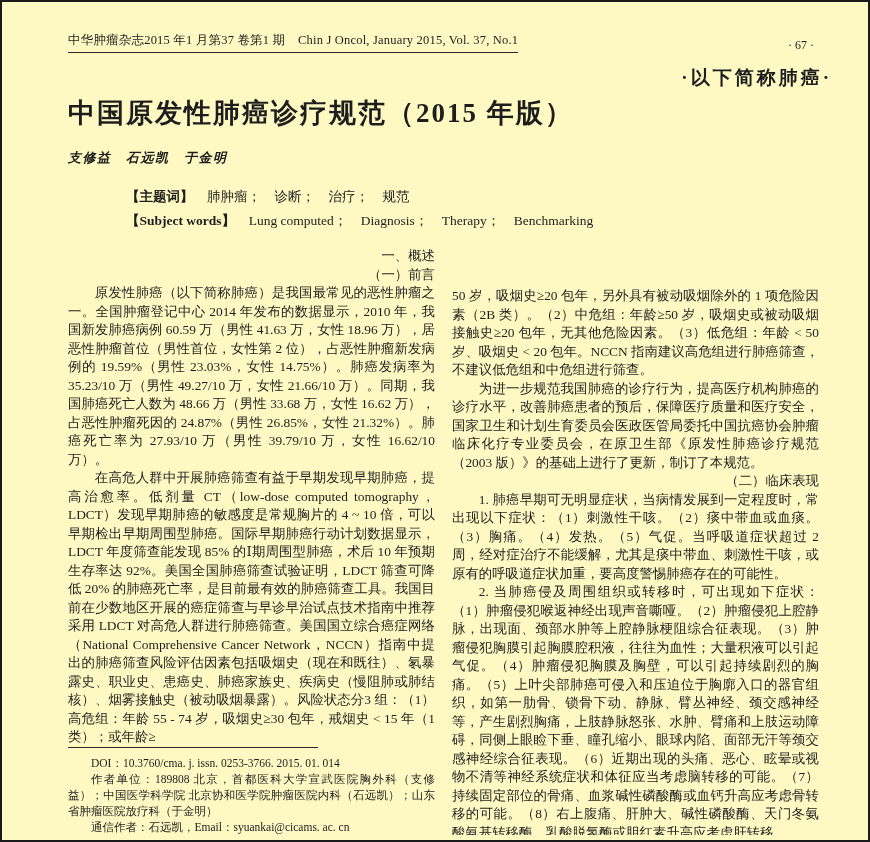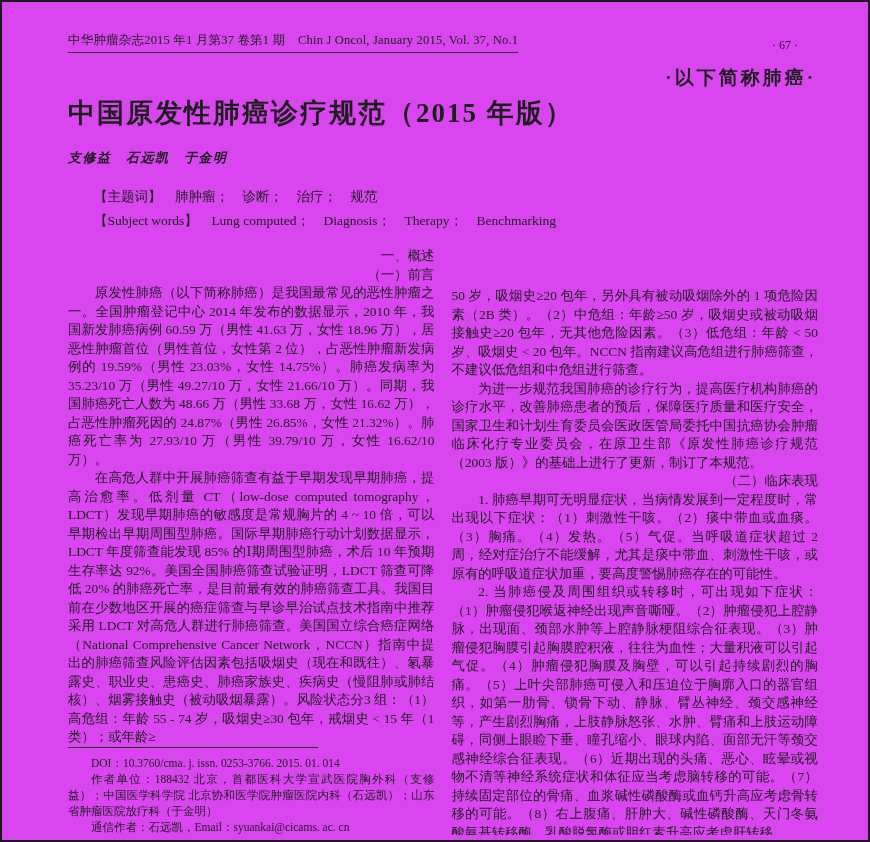--- a/index.html
+++ b/index.html
@@ -1,38 +1,38 @@
 <!DOCTYPE html>
 <html><head>
 <meta charset="utf-8">
 <style>
   * { margin: 0; padding: 0; box-sizing: border-box; }
   html, body { background: #e8e8e8; }
   .page {
     width: 870px; height: 842px;
-    background: #d946ef;
+    background: #fef9c3;
     border: 2px solid #1a1a1a;
     font-family: "Liberation Serif", "DejaVu Serif", serif;
     color: #1d1d1d;
-    padding: 30px 50px 0 66px;
+    padding: 30px 34px 0 66px;
     position: relative;
     overflow: hidden;
   }
   
   .hdr { display: flex; justify-content: space-between; align-items: flex-end; font-size: 12.5px; }
   .journal-line { border-bottom: 1.5px solid #2a2a2a; padding-bottom: 3px; letter-spacing: 0.2px; }
   .page-number { font-size: 12px; padding-right: 20px; }
   
   .banner { text-align: right; font-size: 19px; font-weight: 700; letter-spacing: 3px; margin-top: 12px; padding-right: 2px; }
   
   .title { font-size: 27px; font-weight: 700; letter-spacing: 2px; margin-top: 4px; }
   .authors { margin-top: 18px; font-size: 13px; font-style: italic; font-weight: 600; letter-spacing: 1.5px; }
   
   .keywords { margin-top: 18px; padding-left: 26px; font-size: 13.5px; line-height: 24px; }
-  .kw-label { font-weight: 400; }
+  .kw-label { font-weight: 700; margin-left: 32px; }
   
   .columns { display: flex; gap: 17px; margin-top: 14px; height: 588px; overflow: hidden; }
   .col { width: 367px; font-size: 13.4px; line-height: 18.5px; text-align: justify; }
   .col-left { display: flex; flex-direction: column; }
   .col p { text-indent: 2em; }
   .col p.cont { text-indent: 0; margin-top: 40px; }
   .col .sec-head { font-weight: 400; text-indent: 2em; text-align: right; }
   
   .footnote { margin-top: auto; font-size: 11.5px; line-height: 16px; text-align: justify; }
   .fn-rule { width: 250px; border-top: 1.2px solid #2a2a2a; margin-bottom: 7px; }
@@ -62,21 +62,21 @@
   <div class="columns">
 
     <div class="col col-left">
       <div class="sec-head">一、概述</div>
       <div class="sec-head">（一）前言</div>
       <p>原发性肺癌（以下简称肺癌）是我国最常见的恶性肿瘤之一。全国肿瘤登记中心 2014 年发布的数据显示，2010 年，我国新发肺癌病例 60.59 万（男性 41.63 万，女性 18.96 万），居恶性肿瘤首位（男性首位，女性第 2 位），占恶性肿瘤新发病例的 19.59%（男性 23.03%，女性 14.75%）。肺癌发病率为 35.23/10 万（男性 49.27/10 万，女性 21.66/10 万）。同期，我国肺癌死亡人数为 48.66 万（男性 33.68 万，女性 16.62 万），占恶性肿瘤死因的 24.87%（男性 26.85%，女性 21.32%）。肺癌死亡率为 27.93/10 万（男性 39.79/10 万，女性 16.62/10 万）。</p>
       <p>在高危人群中开展肺癌筛查有益于早期发现早期肺癌，提高治愈率。低剂量 CT（low-dose computed tomography，LDCT）发现早期肺癌的敏感度是常规胸片的 4 ~ 10 倍，可以早期检出早期周围型肺癌。国际早期肺癌行动计划数据显示，LDCT 年度筛查能发现 85% 的Ⅰ期周围型肺癌，术后 10 年预期生存率达 92%。美国全国肺癌筛查试验证明，LDCT 筛查可降低 20% 的肺癌死亡率，是目前最有效的肺癌筛查工具。我国目前在少数地区开展的癌症筛查与早诊早治试点技术指南中推荐采用 LDCT 对高危人群进行肺癌筛查。美国国立综合癌症网络（National Comprehensive Cancer Network，NCCN）指南中提出的肺癌筛查风险评估因素包括吸烟史（现在和既往）、氡暴露史、职业史、患癌史、肺癌家族史、疾病史（慢阻肺或肺结核）、烟雾接触史（被动吸烟暴露）。风险状态分3 组：（1）高危组：年龄 55 - 74 岁，吸烟史≥30 包年，戒烟史 &lt; 15 年（1 类）；或年龄≥</p>
       <div class="footnote">
         <div class="fn-rule"></div>
         <p>DOI：10.3760/cma. j. issn. 0253-3766. 2015. 01. 014</p>
-        <p>作者单位：188432 北京，首都医科大学宣武医院胸外科（支修益）；中国医学科学院 北京协和医学院肿瘤医院内科（石远凯）；山东省肿瘤医院放疗科（于金明）</p>
+        <p>作者单位：189808 北京，首都医科大学宣武医院胸外科（支修益）；中国医学科学院 北京协和医学院肿瘤医院内科（石远凯）；山东省肿瘤医院放疗科（于金明）</p>
         <p>通信作者：石远凯，Email：syuankai@cicams. ac. cn</p>
       </div>
     </div>
 
     <div class="col">
       <p class="cont">50 岁，吸烟史≥20 包年，另外具有被动吸烟除外的 1 项危险因素（2B 类）。（2）中危组：年龄≥50 岁，吸烟史或被动吸烟接触史≥20 包年，无其他危险因素。（3）低危组：年龄 &lt; 50 岁、吸烟史 &lt; 20 包年。NCCN 指南建议高危组进行肺癌筛查，不建议低危组和中危组进行筛查。</p>
       <p>为进一步规范我国肺癌的诊疗行为，提高医疗机构肺癌的诊疗水平，改善肺癌患者的预后，保障医疗质量和医疗安全，国家卫生和计划生育委员会医政医管局委托中国抗癌协会肿瘤临床化疗专业委员会，在原卫生部《原发性肺癌诊疗规范（2003 版）》的基础上进行了更新，制订了本规范。</p>
       <div class="sec-head">（二）临床表现</div>
       <p>1. 肺癌早期可无明显症状，当病情发展到一定程度时，常出现以下症状：（1）刺激性干咳。（2）痰中带血或血痰。（3）胸痛。（4）发热。（5）气促。当呼吸道症状超过 2 周，经对症治疗不能缓解，尤其是痰中带血、刺激性干咳，或原有的呼吸道症状加重，要高度警惕肺癌存在的可能性。</p>
       <p>2. 当肺癌侵及周围组织或转移时，可出现如下症状：（1）肿瘤侵犯喉返神经出现声音嘶哑。（2）肿瘤侵犯上腔静脉，出现面、颈部水肿等上腔静脉梗阻综合征表现。（3）肿瘤侵犯胸膜引起胸膜腔积液，往往为血性；大量积液可以引起气促。（4）肿瘤侵犯胸膜及胸壁，可以引起持续剧烈的胸痛。（5）上叶尖部肺癌可侵入和压迫位于胸廓入口的器官组织，如第一肋骨、锁骨下动、静脉、臂丛神经、颈交感神经等，产生剧烈胸痛，上肢静脉怒张、水肿、臂痛和上肢运动障碍，同侧上眼睑下垂、瞳孔缩小、眼球内陷、面部无汗等颈交感神经综合征表现。（6）近期出现的头痛、恶心、眩晕或视物不清等神经系统症状和体征应当考虑脑转移的可能。（7）持续固定部位的骨痛、血浆碱性磷酸酶或血钙升高应考虑骨转移的可能。（8）右上腹痛、肝肿大、碱性磷酸酶、天门冬氨酸氨基转移酶、乳酸脱氢酶或胆红素升高应考虑肝转移</p>

